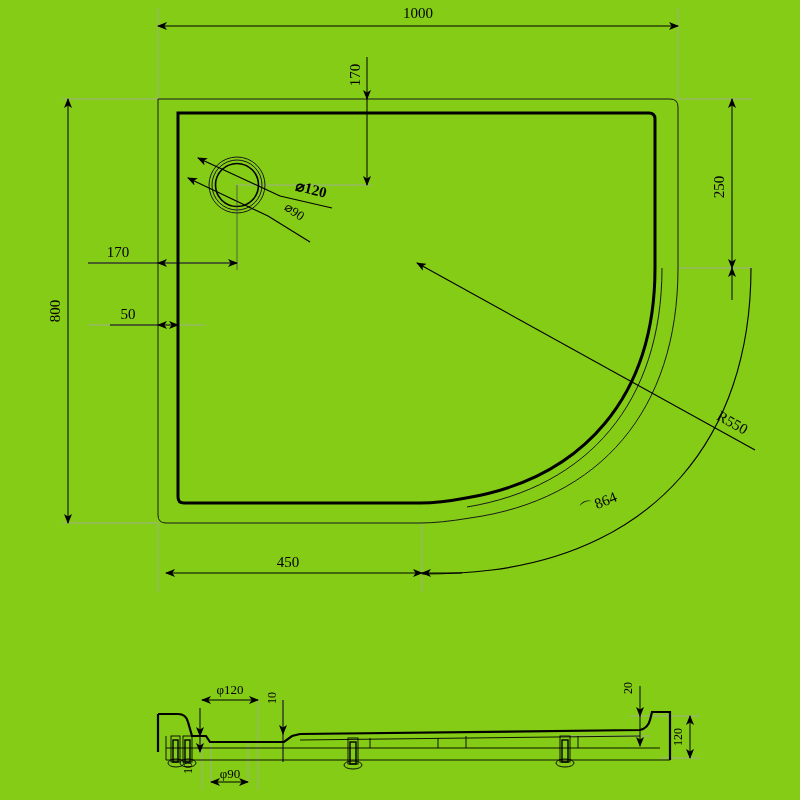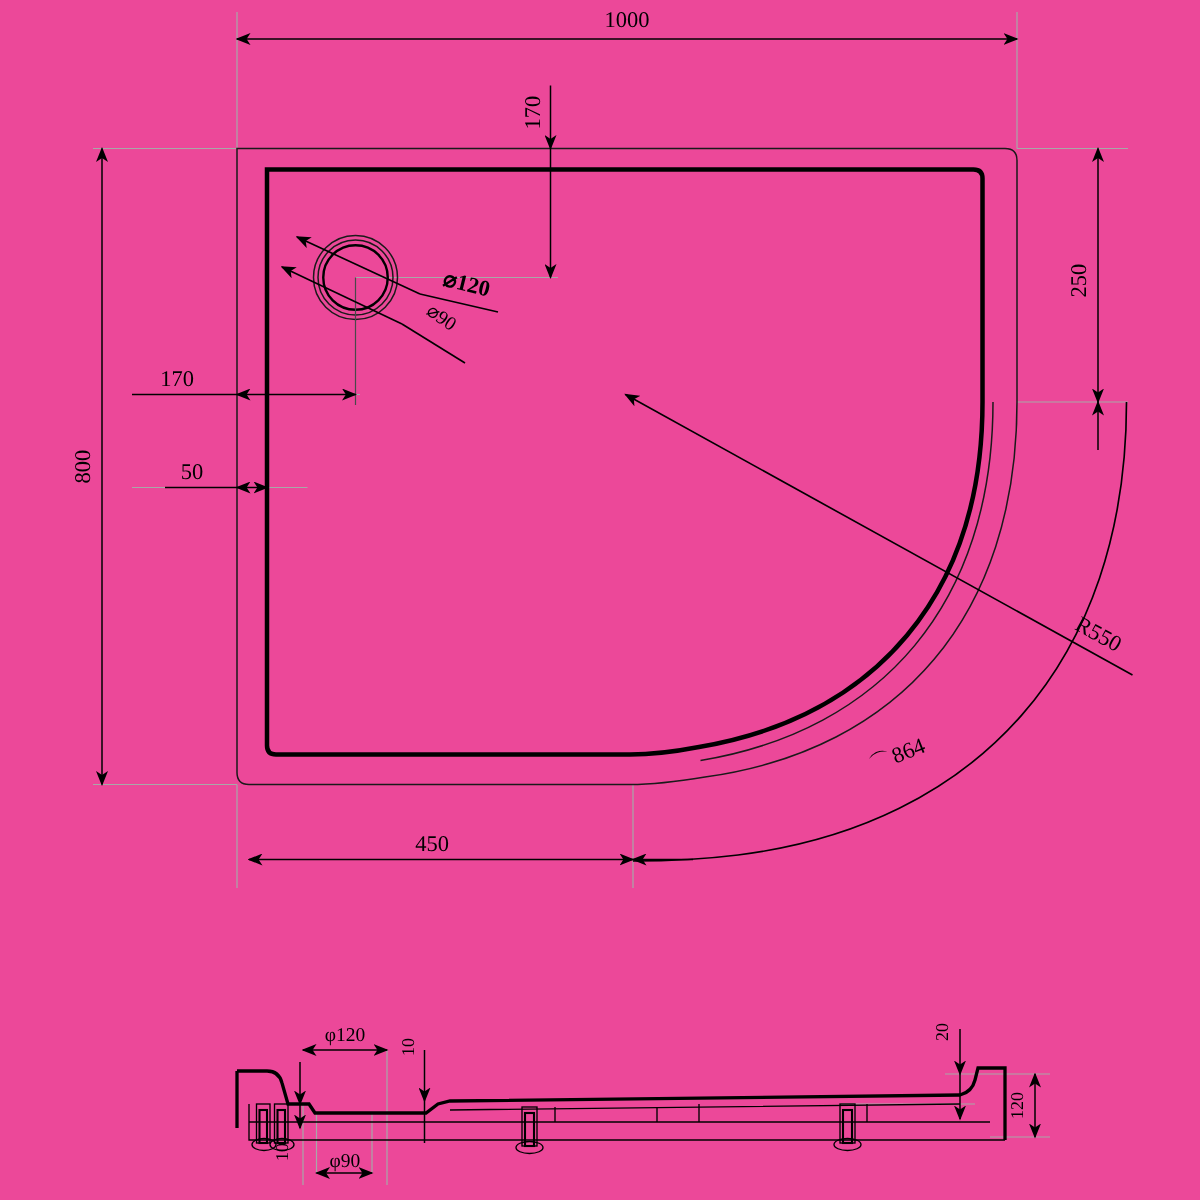--- a/index.html
+++ b/index.html
@@ -10,21 +10,21 @@
   body {
     width: 800px;
     height: 800px;
     font-family: "Liberation Serif", serif;
     overflow: hidden;
   }
   #drawing-root {
     position: relative;
     width: 800px;
     height: 800px;
-    background: #ec4899;
+    background: #84cc16;
   }
   svg.sheet {
     display: block;
     width: 800px;
     height: 800px;
   }
   
   .ext-line      { stroke: #a8a8a8; stroke-width: 0.8; fill: none; }
   .dim-line      { stroke: #000000; stroke-width: 1.0; fill: none; }
   .thin-outline  { stroke: #1a1a1a; stroke-width: 1.0; fill: none; }

